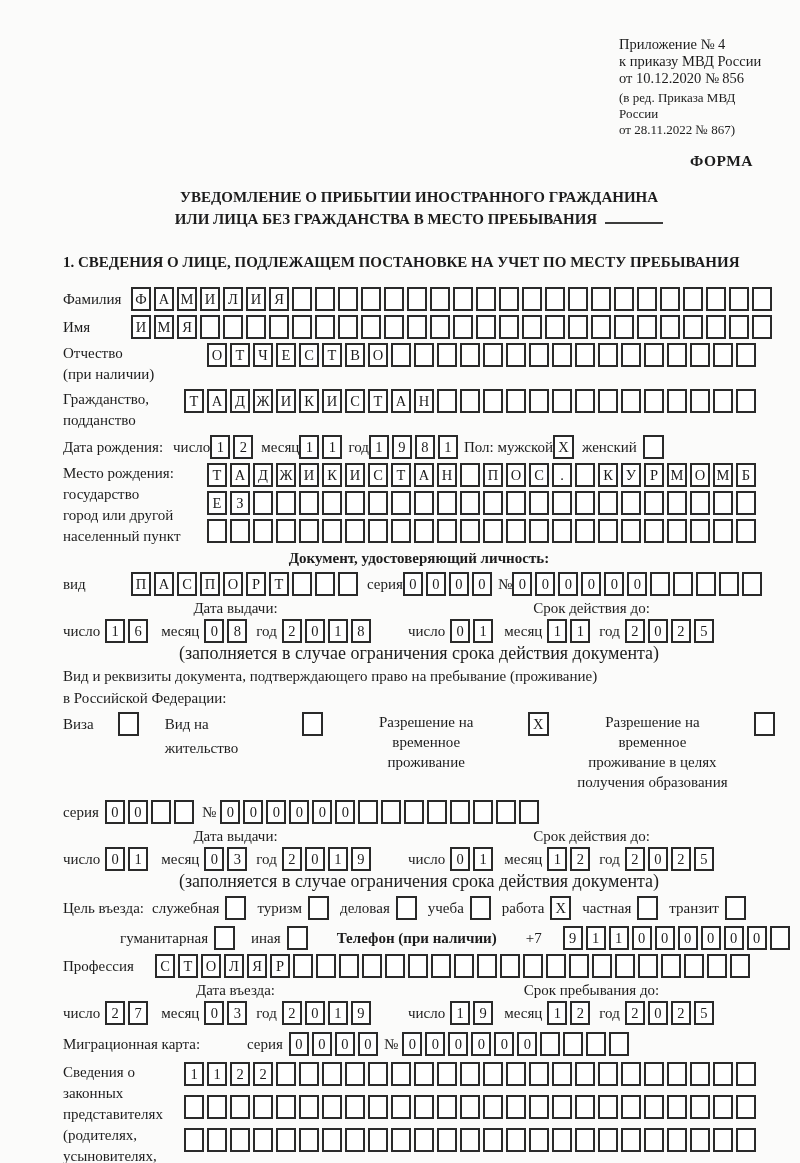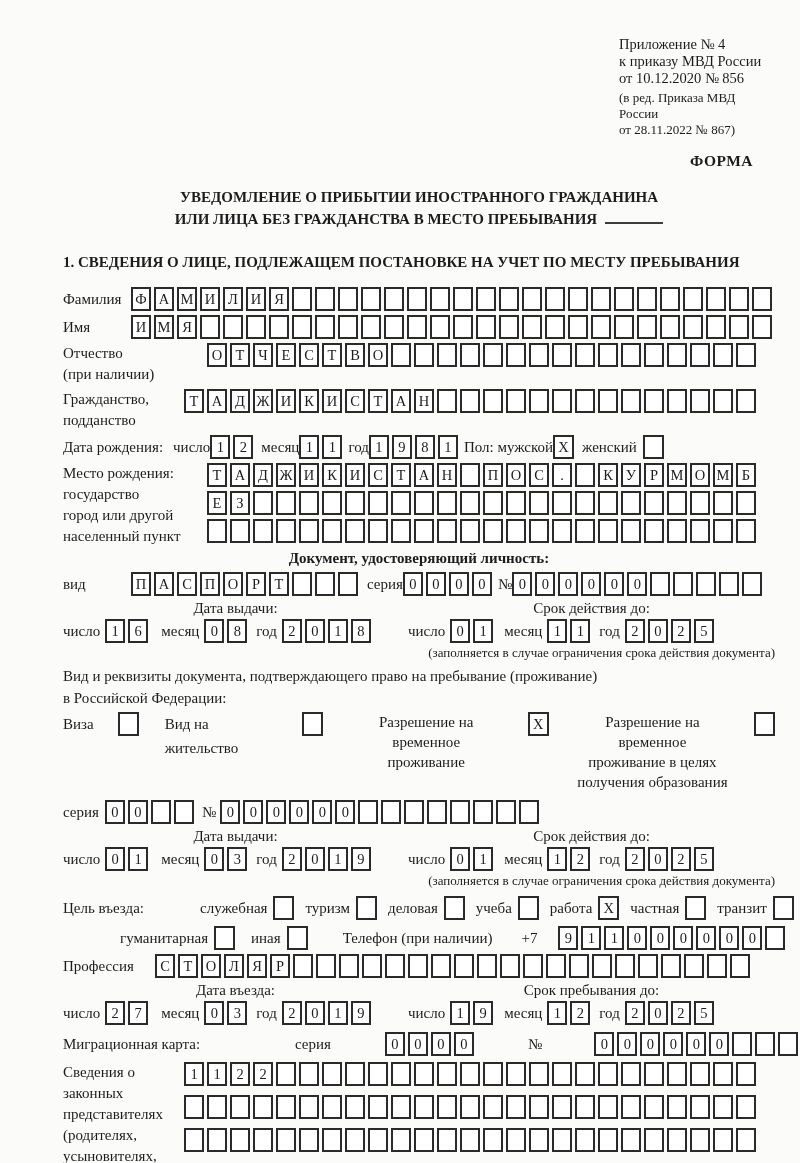--- a/index.html
+++ b/index.html
@@ -27,22 +27,22 @@
         display:inline-flex;align-items:center;justify-content:center;
         font-size:14.5px;background:#fff;}
   .cb{width:21px;}
 
   .center-bold{text-align:center;font-weight:bold;line-height:19px;margin-top:2px;}
   .half-l{flex:none;width:345px;display:flex;align-items:center;gap:5px;}
   .half-r{flex:1;display:flex;align-items:center;gap:5px;}
   .tc{display:block;text-align:center;line-height:18px;}
   .titles{margin-top:3px;}
   .dates{margin-top:2px;}
-  .note-r{text-align:right;font-size:13px;line-height:16px;margin-top:2px;}
-  .para{line-height:19px;margin-top:3px;} .mt6{margin-top:6px;} .mt7{margin-top:7px;gap:48px;}
+  .note-r{text-align:center;font-size:18px;line-height:16px;margin-top:2px;}
+  .para{line-height:19px;margin-top:3px;} .mt6{margin-top:6px;} .mt7{margin-top:7px;}
   .mt8{margin-top:8px;} .mt16{margin-top:16px;}
 
   .permit-row{display:flex;gap:26px;margin-top:4px;align-items:flex-start;}
   .popt{display:flex;gap:24px;align-items:flex-start;}
   .plbl{text-align:center;line-height:20px;}
   .popt .lbl1{line-height:24px;}
 
   .optgroup{display:inline-flex;gap:11px;align-items:center;}
   .opt{display:inline-flex;gap:6px;align-items:center;}
   .opt-lbl{line-height:24px;white-space:nowrap;}
@@ -555,21 +555,21 @@
     <span class="optgroup" style="gap:16px;">
         <span class="opt">
           <span class="opt-lbl">гуманитарная</span>
           <span class="cell cb"></span>
         </span>
         <span class="opt">
           <span class="opt-lbl">иная</span>
           <span class="cell cb"></span>
         </span>
       </span>
-    <span class="lbl" style="margin-left:14px;">Телефон (при наличии)</span>
+    <span class="lbl" style="margin-left:8px;font-weight:bold;">Телефон (при наличии)</span>
     <span class="lbl" style="margin-left:8px;">+7</span>
     <span class="boxes">
         <span class="cell">9</span>
         <span class="cell">1</span>
         <span class="cell">1</span>
         <span class="cell">0</span>
         <span class="cell">0</span>
         <span class="cell">0</span>
         <span class="cell">0</span>
         <span class="cell">0</span>

